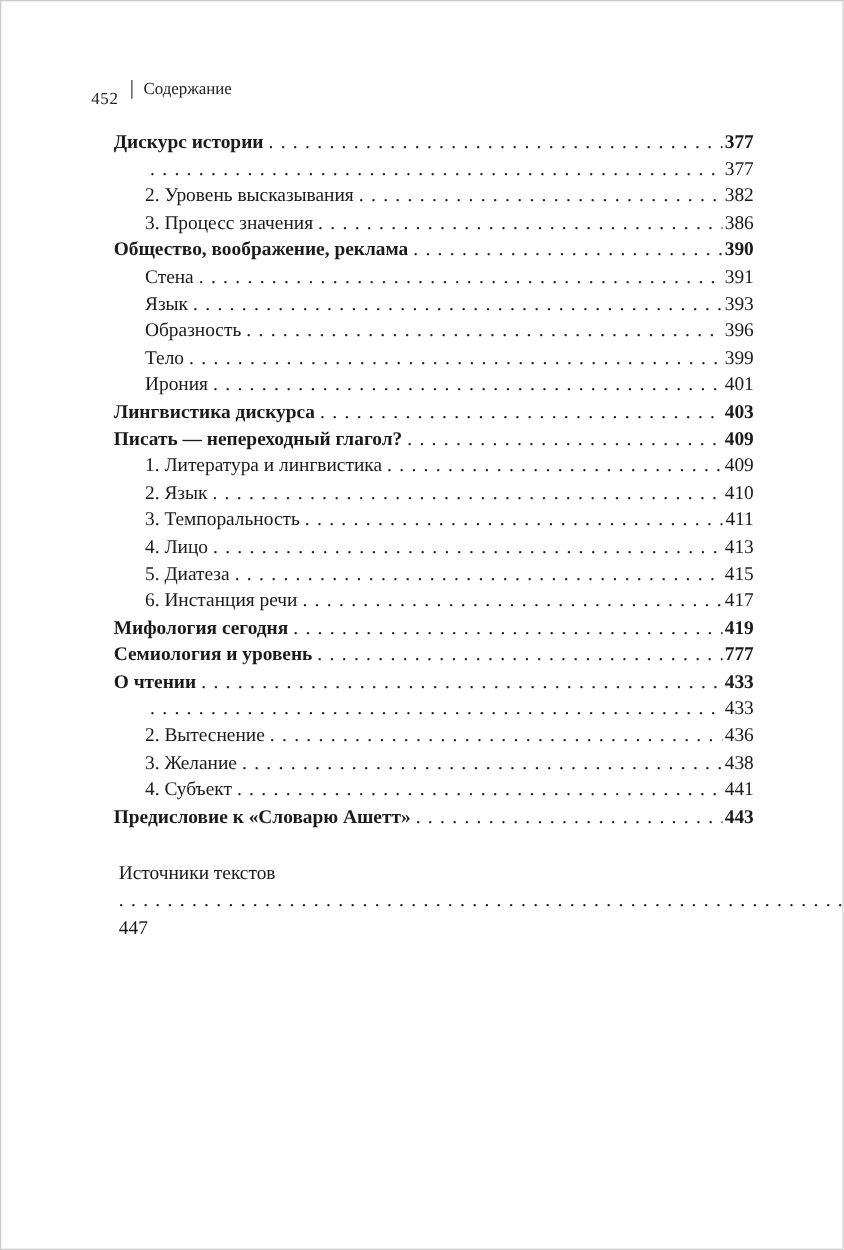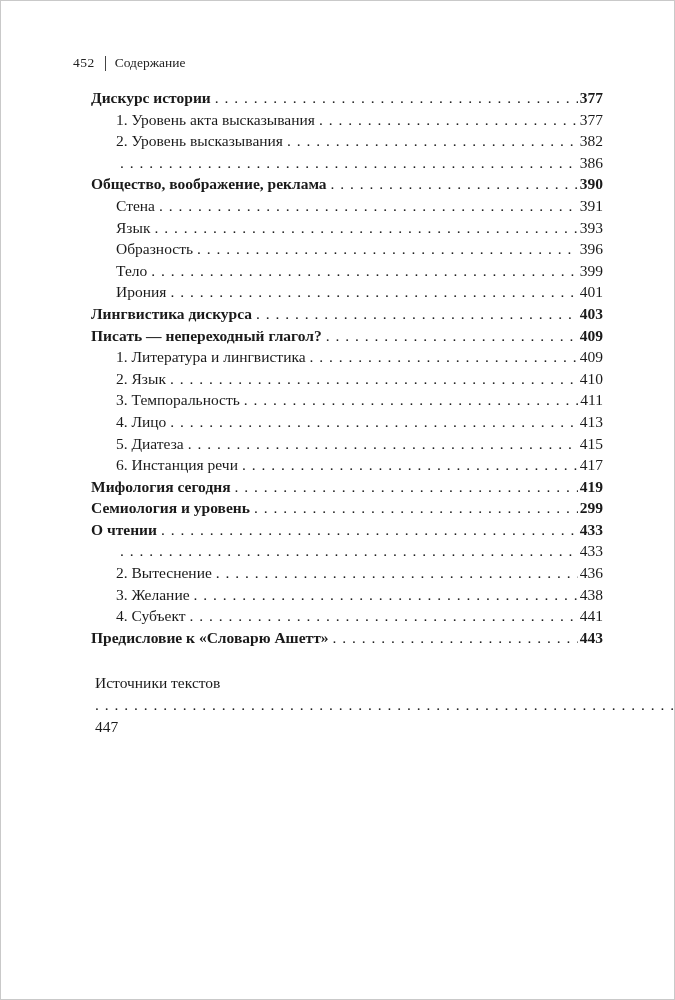--- a/index.html
+++ b/index.html
@@ -20,20 +20,21 @@
   }
   .running-head {
     margin: 54px 0 0 72px;
     font-size: 13.5px;
     display: flex;
     align-items: center;
     color: #222222;
   }
   .running-head .pagenum {
     letter-spacing: 0.5px;
+    margin-top: 16px;
   }
   .running-head .divider {
     display: inline-block;
     width: 1px;
     height: 15px;
     background: #444444;
     margin: 0 9px 0 10px;
   }
   .toc {
     margin: 16px 0 0 90px;
@@ -88,30 +89,30 @@
     <span class="title">Содержание</span>
   </div>
 
   <div class="toc">
       <div class="toc-row level-0 bold">
       <span class="toc-title">Дискурс истории</span>
       <span class="toc-dots"></span>
       <span class="toc-page">377</span>
     </div>
       <div class="toc-row level-1">
-      <span class="toc-title">1. Уровень акта высказывания</span>
       <span class="toc-dots"></span>
       <span class="toc-page">377</span>
     </div>
       <div class="toc-row level-1">
       <span class="toc-title">2. Уровень высказывания</span>
       <span class="toc-dots"></span>
       <span class="toc-page">382</span>
     </div>
       <div class="toc-row level-1">
+      <span class="toc-title">3. Процесс значения</span>
       <span class="toc-dots"></span>
       <span class="toc-page">386</span>
     </div>
       <div class="toc-row level-0 bold">
       <span class="toc-title">Общество, воображение, реклама</span>
       <span class="toc-dots"></span>
       <span class="toc-page">390</span>
     </div>
       <div class="toc-row level-1">
       <span class="toc-title">Стена</span>
@@ -179,21 +180,21 @@
       <span class="toc-page">417</span>
     </div>
       <div class="toc-row level-0 bold">
       <span class="toc-title">Мифология сегодня</span>
       <span class="toc-dots"></span>
       <span class="toc-page">419</span>
     </div>
       <div class="toc-row level-0 bold">
       <span class="toc-title">Семиология и уровень</span>
       <span class="toc-dots"></span>
-      <span class="toc-page">299</span>
+      <span class="toc-page">777</span>
     </div>
       <div class="toc-row level-0 bold">
       <span class="toc-title">О чтении</span>
       <span class="toc-dots"></span>
       <span class="toc-page">433</span>
     </div>
       <div class="toc-row level-1">
       <span class="toc-dots"></span>
       <span class="toc-page">433</span>
     </div>

